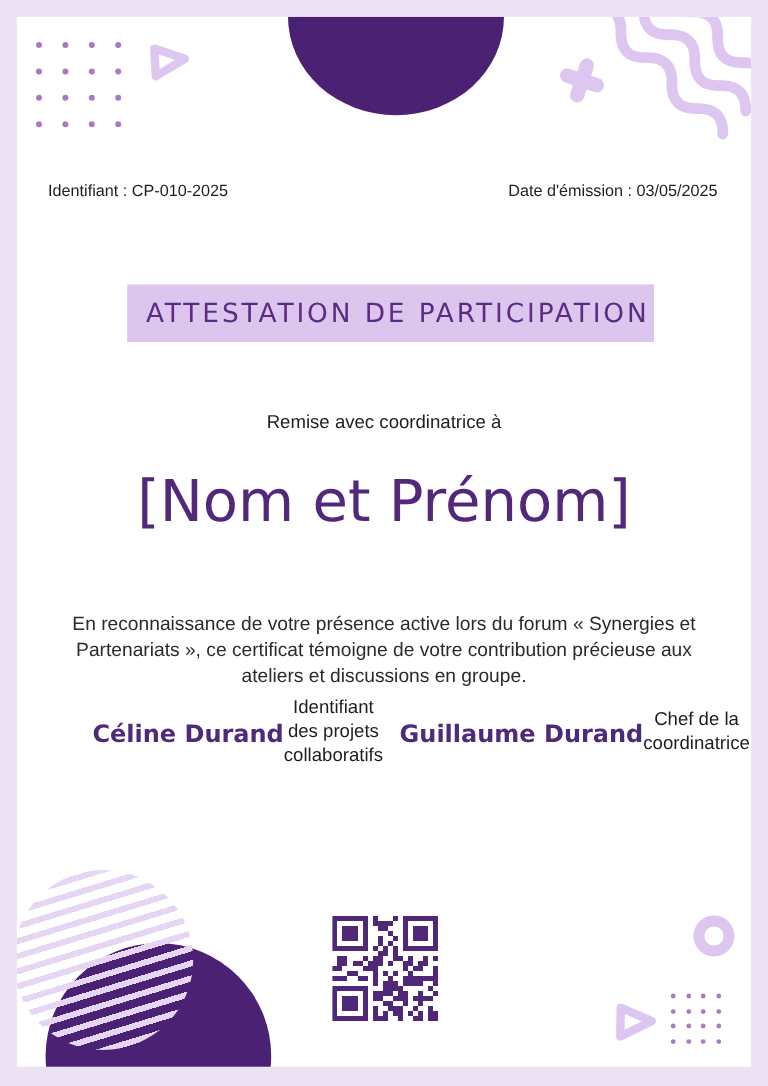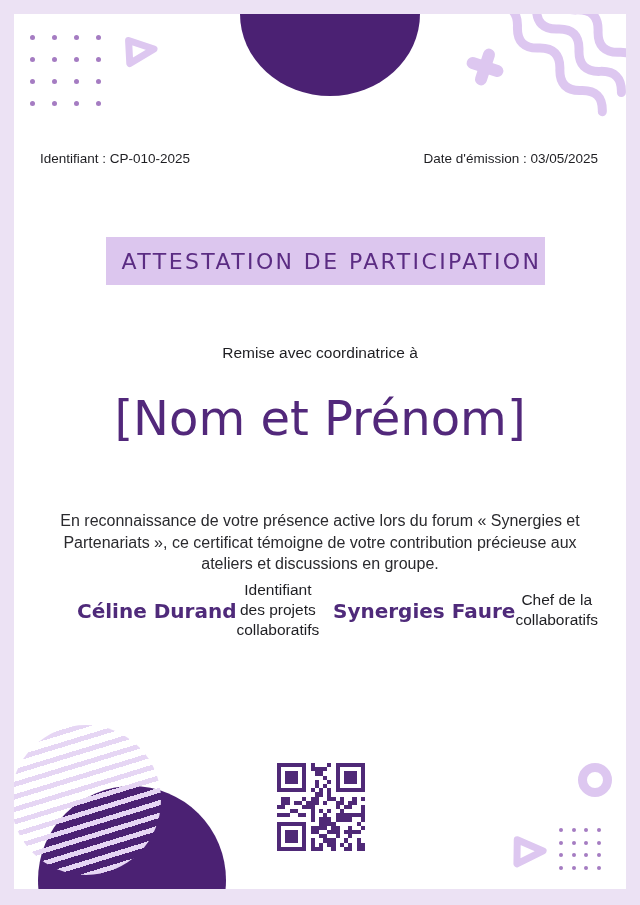--- a/index.html
+++ b/index.html
@@ -146,23 +146,23 @@
           <path d="M4,42 C30,35 62,26 86,22 C76,30 62,44 67,47 C72,49 64,36 76,27 C84,21 86,13 80,16 C73,20 74,35 88,35 C102,35 112,30 124,31 C130,31.5 126,36 133,36 C141,36 143,32 148,34"></path>
         </svg>
         <div class="sig-name">Céline Durand</div>
         <div class="sig-rule"></div>
         <div class="sig-role">Identifiant des projets collaboratifs</div>
       </div>
       <div class="sig-block">
         <svg width="96" height="50" viewBox="0 0 96 50">
           <path d="M10,48 C28,22 52,2 60,6 C66,10 42,27 32,39 C24,48 30,53 42,45 C54,36 66,27 72,29 C76,31 70,39 77,39 C85,39 90,32 88,28"></path>
         </svg>
-        <div class="sig-name">Synergies Faure</div>
+        <div class="sig-name">Guillaume Durand</div>
         <div class="sig-rule"></div>
-        <div class="sig-role">Chef de la collaboratifs</div>
+        <div class="sig-role">Chef de la coordinatrice</div>
       </div>
     </div>
 
     <svg class="qr" viewBox="0 0 21 21" shape-rendering="crispEdges">
         <path d="M0 0h1v1h-1zM1 0h1v1h-1zM2 0h1v1h-1zM3 0h1v1h-1zM4 0h1v1h-1zM5 0h1v1h-1zM6 0h1v1h-1zM8 0h1v1h-1zM12 0h1v1h-1zM14 0h1v1h-1zM15 0h1v1h-1zM16 0h1v1h-1zM17 0h1v1h-1zM18 0h1v1h-1zM19 0h1v1h-1zM20 0h1v1h-1zM0 1h1v1h-1zM6 1h1v1h-1zM8 1h1v1h-1zM9 1h1v1h-1zM10 1h1v1h-1zM11 1h1v1h-1zM14 1h1v1h-1zM20 1h1v1h-1zM0 2h1v1h-1zM2 2h1v1h-1zM3 2h1v1h-1zM4 2h1v1h-1zM6 2h1v1h-1zM9 2h1v1h-1zM10 2h1v1h-1zM14 2h1v1h-1zM16 2h1v1h-1zM17 2h1v1h-1zM18 2h1v1h-1zM20 2h1v1h-1zM0 3h1v1h-1zM2 3h1v1h-1zM3 3h1v1h-1zM4 3h1v1h-1zM6 3h1v1h-1zM11 3h1v1h-1zM14 3h1v1h-1zM16 3h1v1h-1zM17 3h1v1h-1zM18 3h1v1h-1zM20 3h1v1h-1zM0 4h1v1h-1zM2 4h1v1h-1zM3 4h1v1h-1zM4 4h1v1h-1zM6 4h1v1h-1zM9 4h1v1h-1zM12 4h1v1h-1zM14 4h1v1h-1zM16 4h1v1h-1zM17 4h1v1h-1zM18 4h1v1h-1zM20 4h1v1h-1zM0 5h1v1h-1zM6 5h1v1h-1zM9 5h1v1h-1zM11 5h1v1h-1zM14 5h1v1h-1zM20 5h1v1h-1zM0 6h1v1h-1zM1 6h1v1h-1zM2 6h1v1h-1zM3 6h1v1h-1zM4 6h1v1h-1zM5 6h1v1h-1zM6 6h1v1h-1zM8 6h1v1h-1zM10 6h1v1h-1zM12 6h1v1h-1zM14 6h1v1h-1zM15 6h1v1h-1zM16 6h1v1h-1zM17 6h1v1h-1zM18 6h1v1h-1zM19 6h1v1h-1zM20 6h1v1h-1zM9 7h1v1h-1zM10 7h1v1h-1zM12 7h1v1h-1zM1 8h1v1h-1zM2 8h1v1h-1zM6 8h1v1h-1zM8 8h1v1h-1zM9 8h1v1h-1zM12 8h1v1h-1zM13 8h1v1h-1zM15 8h1v1h-1zM18 8h1v1h-1zM20 8h1v1h-1zM1 9h1v1h-1zM2 9h1v1h-1zM4 9h1v1h-1zM5 9h1v1h-1zM7 9h1v1h-1zM8 9h1v1h-1zM9 9h1v1h-1zM11 9h1v1h-1zM14 9h1v1h-1zM15 9h1v1h-1zM17 9h1v1h-1zM18 9h1v1h-1zM0 10h1v1h-1zM1 10h1v1h-1zM6 10h1v1h-1zM7 10h1v1h-1zM8 10h1v1h-1zM14 10h1v1h-1zM16 10h1v1h-1zM17 10h1v1h-1zM20 10h1v1h-1zM3 11h1v1h-1zM4 11h1v1h-1zM8 11h1v1h-1zM10 11h1v1h-1zM12 11h1v1h-1zM15 11h1v1h-1zM20 11h1v1h-1zM0 12h1v1h-1zM1 12h1v1h-1zM2 12h1v1h-1zM5 12h1v1h-1zM6 12h1v1h-1zM8 12h1v1h-1zM11 12h1v1h-1zM14 12h1v1h-1zM15 12h1v1h-1zM16 12h1v1h-1zM17 12h1v1h-1zM18 12h1v1h-1zM19 12h1v1h-1zM20 12h1v1h-1zM8 13h1v1h-1zM10 13h1v1h-1zM11 13h1v1h-1zM12 13h1v1h-1zM14 13h1v1h-1zM15 13h1v1h-1zM16 13h1v1h-1zM17 13h1v1h-1zM20 13h1v1h-1zM0 14h1v1h-1zM1 14h1v1h-1zM2 14h1v1h-1zM3 14h1v1h-1zM4 14h1v1h-1zM5 14h1v1h-1zM6 14h1v1h-1zM10 14h1v1h-1zM11 14h1v1h-1zM12 14h1v1h-1zM13 14h1v1h-1zM19 14h1v1h-1zM0 15h1v1h-1zM6 15h1v1h-1zM8 15h1v1h-1zM9 15h1v1h-1zM10 15h1v1h-1zM11 15h1v1h-1zM13 15h1v1h-1zM14 15h1v1h-1zM17 15h1v1h-1zM20 15h1v1h-1zM0 16h1v1h-1zM2 16h1v1h-1zM3 16h1v1h-1zM4 16h1v1h-1zM6 16h1v1h-1zM8 16h1v1h-1zM9 16h1v1h-1zM12 16h1v1h-1zM13 16h1v1h-1zM14 16h1v1h-1zM16 16h1v1h-1zM17 16h1v1h-1zM18 16h1v1h-1zM19 16h1v1h-1zM0 17h1v1h-1zM2 17h1v1h-1zM3 17h1v1h-1zM4 17h1v1h-1zM6 17h1v1h-1zM10 17h1v1h-1zM11 17h1v1h-1zM14 17h1v1h-1zM17 17h1v1h-1zM0 18h1v1h-1zM2 18h1v1h-1zM3 18h1v1h-1zM4 18h1v1h-1zM6 18h1v1h-1zM8 18h1v1h-1zM11 18h1v1h-1zM12 18h1v1h-1zM13 18h1v1h-1zM16 18h1v1h-1zM19 18h1v1h-1zM0 19h1v1h-1zM6 19h1v1h-1zM8 19h1v1h-1zM10 19h1v1h-1zM12 19h1v1h-1zM13 19h1v1h-1zM15 19h1v1h-1zM17 19h1v1h-1zM19 19h1v1h-1zM20 19h1v1h-1zM0 20h1v1h-1zM1 20h1v1h-1zM2 20h1v1h-1zM3 20h1v1h-1zM4 20h1v1h-1zM5 20h1v1h-1zM6 20h1v1h-1zM8 20h1v1h-1zM9 20h1v1h-1zM10 20h1v1h-1zM13 20h1v1h-1zM16 20h1v1h-1zM17 20h1v1h-1zM19 20h1v1h-1zM20 20h1v1h-1z" fill="#4f2977"></path>
       </svg>
 
   </div>
 </div>
 

